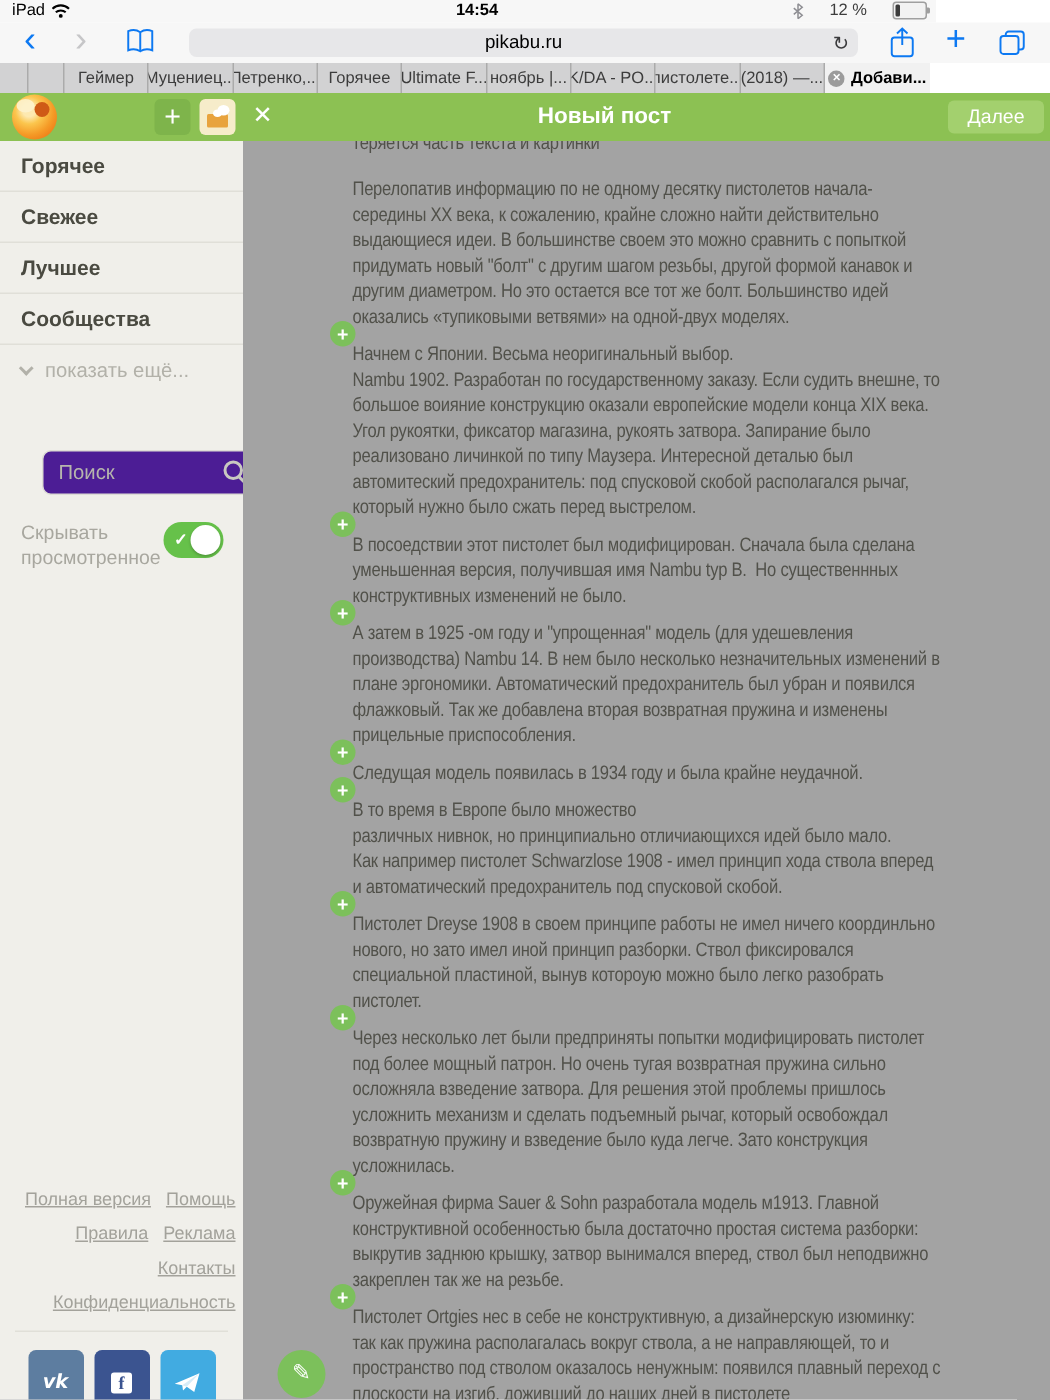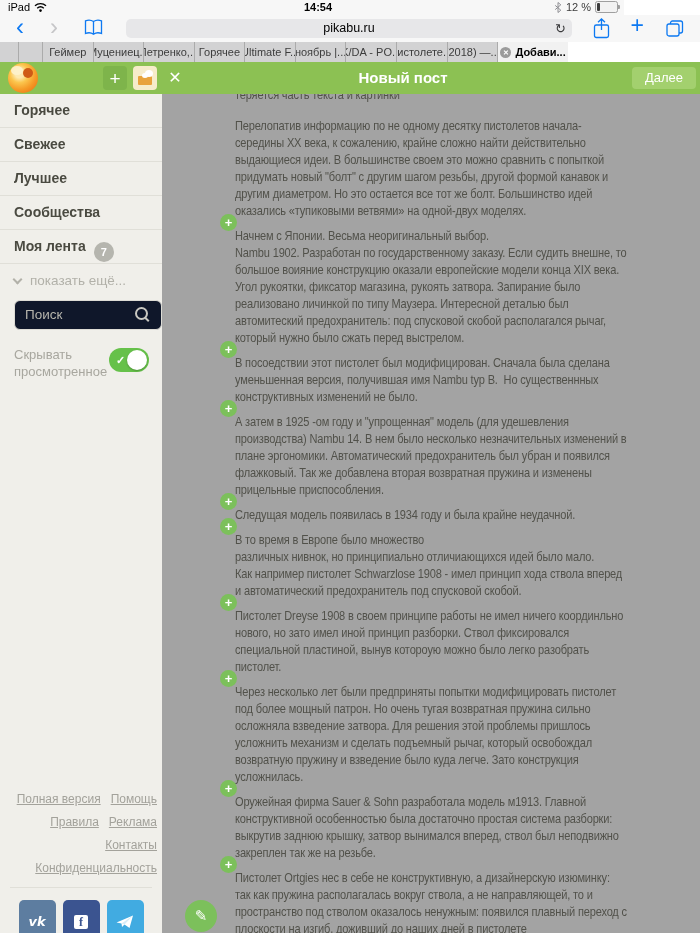--- a/index.html
+++ b/index.html
@@ -3,35 +3,35 @@
 <meta charset="utf-8">
 <style>
   html,body{margin:0;padding:0;}
   body{width:700px;height:933px;position:relative;overflow:hidden;background:#fff;
        font-family:"Liberation Sans",sans-serif;-webkit-font-smoothing:antialiased;}
   
   #statusbar{position:absolute;left:0;top:0;width:624px;height:15px;background:#f7f7f7;
              font-size:11px;color:#000;}
   #statusbar .left{position:absolute;left:8px;top:1px;display:flex;align-items:center;gap:4px;}
   #statusbar .time{position:absolute;left:12px;right:0;top:1px;text-align:center;font-weight:bold;}
-  #statusbar .right{position:absolute;right:6px;top:1px;display:flex;align-items:center;gap:4px;color:#3d3d3d;}
+  #statusbar .right{position:absolute;right:6px;top:1px;display:flex;align-items:center;gap:17px;color:#3d3d3d;}
   .battery{width:21px;height:10px;border:1px solid #9f9f9f;border-radius:2.5px;position:relative;background:#f2f2f2;}
   .battery::after{content:"";position:absolute;right:-3px;top:2.5px;width:2px;height:4px;background:#9f9f9f;border-radius:0 1px 1px 0;}
   .battery .fill{position:absolute;left:1px;top:1px;bottom:1px;width:3px;background:#3c3c3c;border-radius:1px;}
   
   #toolbar{position:absolute;left:0;top:15px;width:700px;height:27px;background:#f7f7f7;}
   .navchev{position:absolute;top:-2px;font-size:24px;line-height:27px;color:#0d79f2;font-weight:300;}
   .navchev.fwd{color:#c6c6c8;}
   #urlfield{position:absolute;left:126px;right:128px;top:4px;height:19px;background:#e7e7e9;border-radius:5px;}
   #urlfield .urltext{display:block;text-align:center;line-height:19px;font-size:12.5px;color:#000000;}
   #urlfield .refresh{position:absolute;right:6px;top:0;line-height:19px;font-size:13px;color:#3a3a3c;}
   .tbicon{position:absolute;top:4px;}
   #plusbtn-toolbar{position:absolute;right:56px;top:-3px;font-size:23px;font-weight:300;color:#0d79f2;line-height:27px;}
   
-  #tabbar{position:absolute;left:0;top:42px;width:568px;height:20px;background:#d2d2d3;display:flex;}
+  #tabbar{position:absolute;left:0;top:42px;width:620px;height:20px;background:#d2d2d3;display:flex;}
   .tabstub{border-right:1px solid #ababab;}
   .tab{flex:1 1 0;display:flex;align-items:center;justify-content:center;font-size:11px;color:#3c3c3c;
        border-right:1px solid #ababab;white-space:nowrap;overflow:hidden;min-width:0;}
   .tab.active{flex:0 0 70px;background:#f1f1f1;font-weight:bold;color:#000;border-right:none;}
   .tabclose{display:inline-block;width:11px;height:11px;border-radius:50%;background:#9b9b9b;color:#fff;
             font-size:7px;line-height:11px;text-align:center;margin-right:4px;}
   
   #appheader{position:absolute;left:0;top:62px;width:700px;height:32px;background:#8cc153;}
   #logo{position:absolute;left:8px;top:1px;width:30px;height:30px;border-radius:50%;
         background:radial-gradient(circle at 38% 35%,#fde9b0 0 16%,#fbc64e 34%,#f59b27 60%,#ee7c17 82%,#e96f12);}
@@ -50,21 +50,21 @@
            border:none;color:#fff;font-size:13px;line-height:22px;text-align:center;padding:0;}
   
   #sidebar{position:absolute;left:0;top:94px;width:162px;bottom:0;background:#f0efea;}
   .sitem{position:relative;height:33px;line-height:33px;padding-left:14px;font-size:14px;font-weight:bold;
          color:#4a4a41;border-bottom:1px solid #e0dfd8;}
   .badge{display:inline-block;width:20px;height:20px;border-radius:10px;background:#b5b5ae;color:#fff;
          font-size:11px;font-weight:bold;line-height:20px;text-align:center;margin-left:8px;vertical-align:-5px;}
   #showmore{height:33px;line-height:33px;padding-left:14px;font-size:13.5px;color:#b2b1a9;}
   .chev{display:inline-block;border:solid #b2b1a9;border-width:0 2px 2px 0;padding:2.5px;
         transform:rotate(45deg);margin-right:9px;vertical-align:2px;}
-  #searchbox{position:absolute;left:14px;top:206px;width:148px;height:30px;background:#0f172a;
+  #searchbox{position:absolute;left:28px;top:206px;width:148px;height:30px;background:#4c1d95;
              border:1px solid #dddcd5;border-radius:6px;box-sizing:border-box;}
   #searchbox .ph{position:absolute;left:10px;top:0;line-height:28px;font-size:13.5px;color:#b6b5ad;}
   .mag{position:absolute;right:13px;top:6px;width:9px;height:9px;border:2px solid #c9c8c1;border-radius:50%;}
   .mag::after{content:"";position:absolute;width:2px;height:5px;background:#c9c8c1;transform:rotate(-45deg);left:9px;top:8px;}
   #hidelabel{position:absolute;left:14px;top:252px;width:92px;font-size:13px;line-height:17px;color:#a8a79f;}
   #toggle{position:absolute;right:13px;top:254px;width:40px;height:24px;border-radius:12px;background:#66c14a;border:none;padding:0;}
   #toggle .knob{position:absolute;right:2px;top:2px;width:20px;height:20px;border-radius:50%;background:#fff;
                 box-shadow:0 1px 2px rgba(0,0,0,.25);}
   #toggle .chk{position:absolute;left:7px;top:0;line-height:24px;color:#fff;font-size:11px;font-weight:bold;}
   #sbfooter{position:absolute;left:0;top:698px;width:162px;text-align:right;font-size:12px;color:#a3a29b;}
@@ -193,23 +193,20 @@
   <button id="closex">✕</button>
   <div id="posttitle">Новый пост</div>
   <button id="nextbtn">Далее</button>
 </div>
 
 <div id="sidebar">
   <div class="sitem"><span>Горячее</span></div>
   <div class="sitem"><span>Свежее</span></div>
   <div class="sitem"><span>Лучшее</span></div>
   <div class="sitem"><span>Сообщества</span></div>
-  <div class="sitem">
-    <span>Моя лента</span><span class="badge">7</span>
-  </div>
   <div id="showmore">
     <span class="chev"></span><span>показать ещё...</span>
   </div>
   <div id="searchbox">
     <span class="ph">Поиск</span>
     <span class="mag"></span>
   </div>
   <div id="hidelabel">Скрывать просмотренное</div>
   <button id="toggle">
     <span class="chk">✓</span>

